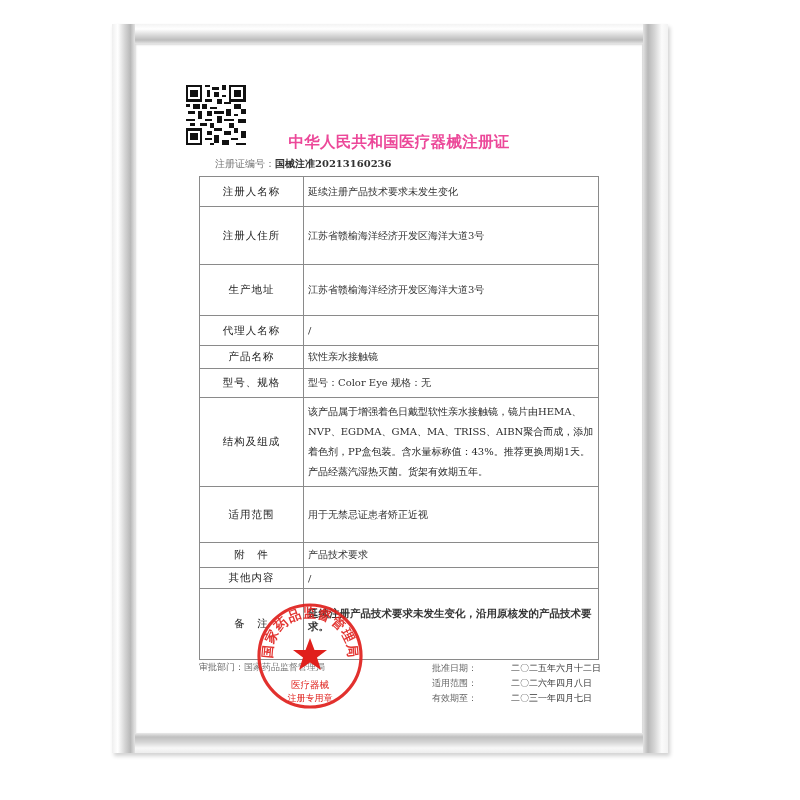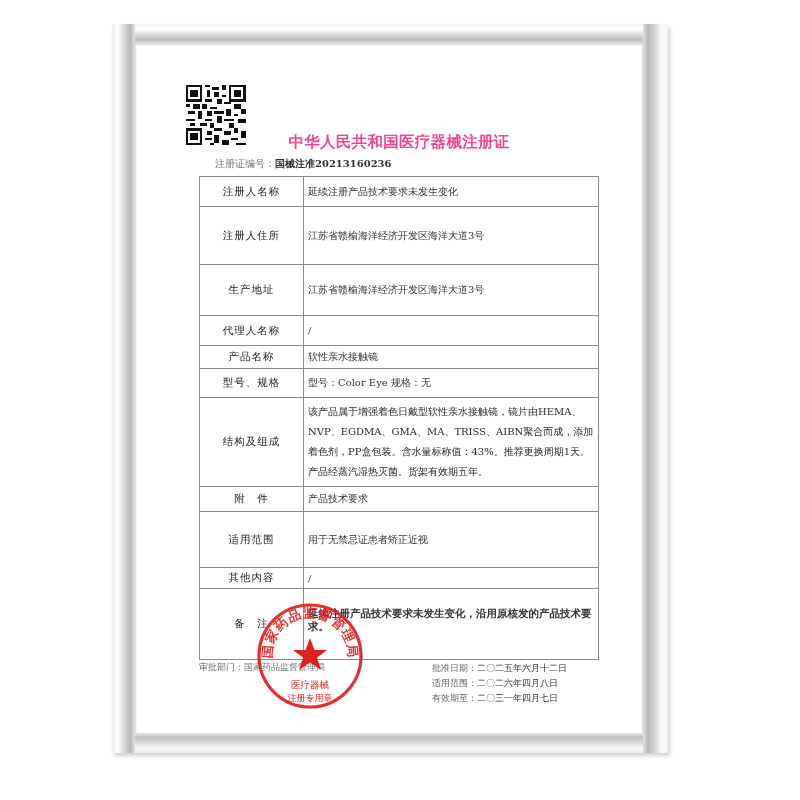--- a/index.html
+++ b/index.html
@@ -32,21 +32,21 @@
   table.cert td { border:1.3px solid #8a8a8a; padding:0; vertical-align:middle; }
   td.lbl { width:103px; text-align:center; font-family:"DejaVu Sans","Liberation Sans",sans-serif;
            font-size:10.5px; color:#222; letter-spacing:1px; }
   td.val { padding-left:4px !important; font-size:10px; color:#333; }
   td.val.desc { font-size:10px; line-height:20px; padding:4px 4px 4px 4px !important; font-weight:normal; color:#2a2a2a; }
   td.val.note { font-size:10.5px; font-weight:bold; line-height:13px; padding-right:4px !important; vertical-align:top; padding-top:18px !important; }
 
   .footer-left { position:absolute; left:199px; top:661px; font-size:9px; color:#666; white-space:nowrap; }
   .footer-left .val { color:#777; }
   .footer-right { position:absolute; left:432px; top:661px; font-size:9px; color:#666; line-height:15px; white-space:nowrap; }
-  .footer-right .val { color:#333; font-family:"DejaVu Sans","Liberation Sans",sans-serif; font-size:9px; }
+  .footer-right .val { color:#333; font-family:"DejaVu Sans","Liberation Sans",sans-serif; font-size:9px;margin-left:34px; }
 
   .stamp { position:absolute; left:256px; top:602px; width:108px; height:108px; pointer-events:none; }
 </style>
 </head>
 <body>
 
 <div class="frame">
   <div class="frame-edge frame-top"></div>
   <div class="frame-edge frame-bottom"></div>
   <div class="frame-edge frame-left"></div>
@@ -138,27 +138,27 @@
     <td class="val">软性亲水接触镜</td>
   </tr>
   <tr style="height:29px">
     <td class="lbl">型号、规格</td>
     <td class="val">型号：Color Eye 规格：无</td>
   </tr>
   <tr style="height:58px">
     <td class="lbl">结构及组成</td>
     <td class="val desc">该产品属于增强着色日戴型软性亲水接触镜，镜片由HEMA、NVP、EGDMA、GMA、MA、TRISS、AIBN聚合而成，添加着色剂，PP盒包装。含水量标称值：43%。推荐更换周期1天。产品经蒸汽湿热灭菌。货架有效期五年。</td>
   </tr>
+  <tr style="height:56px">
+    <td class="lbl">适用范围</td>
+    <td class="val">用于无禁忌证患者矫正近视</td>
+  </tr>
   <tr style="height:25px">
     <td class="lbl">附　件</td>
     <td class="val">产品技术要求</td>
-  </tr>
-  <tr style="height:56px">
-    <td class="lbl">适用范围</td>
-    <td class="val">用于无禁忌证患者矫正近视</td>
   </tr>
   <tr style="height:21px">
     <td class="lbl">其他内容</td>
     <td class="val">/</td>
   </tr>
   <tr style="height:71px">
     <td class="lbl">备　注</td>
     <td class="val note">延续注册产品技术要求未发生变化，沿用原核发的产品技术要求。</td>
   </tr>
 </tbody>

